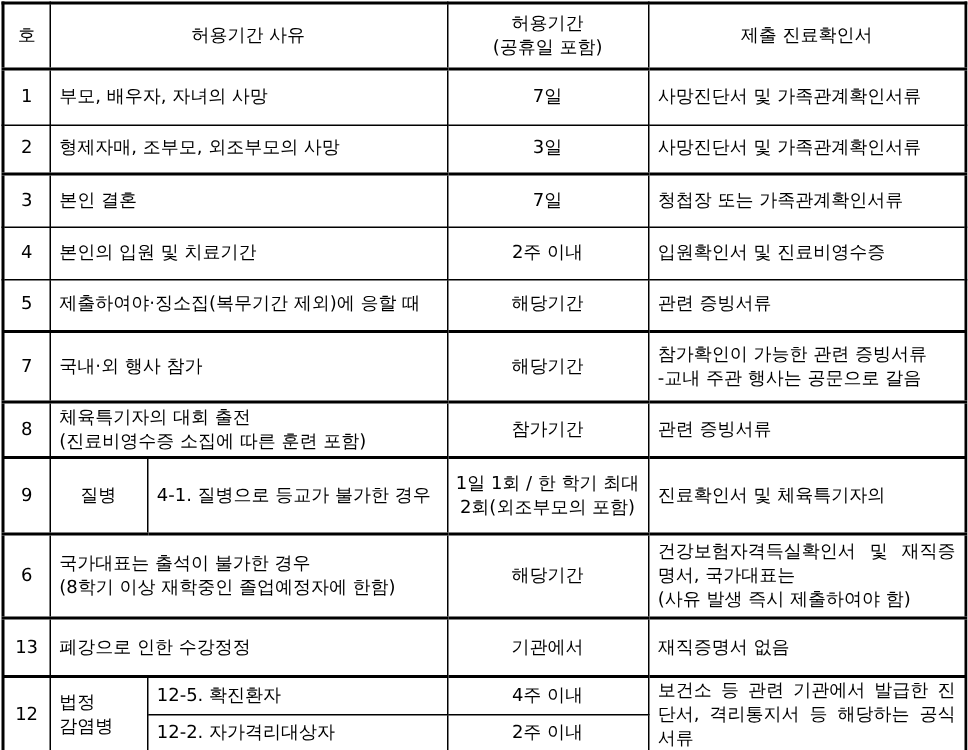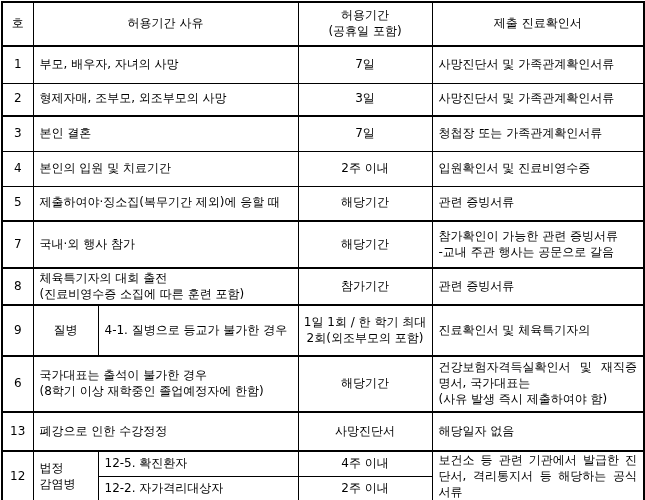--- a/index.html
+++ b/index.html
@@ -116,22 +116,22 @@
     <td class="l" colspan="2">국가대표는 출석이 불가한 경우
 (8학기 이상 재학중인 졸업예정자에 한함)</td>
     <td class="c">해당기간</td>
     <td class="l">건강보험자격득실확인서 및 재직증명서, 국가대표는
 (사유 발생 즉시 제출하여야 함)</td>
   </tr>
 
   <tr class="tb" style="height:39px">
     <td class="c">13</td>
     <td class="l" colspan="2">폐강으로 인한 수강정정</td>
-    <td class="c">사망진단서</td>
-    <td class="l">해당일자 없음</td>
+    <td class="c">기관에서</td>
+    <td class="l">재직증명서 없음</td>
   </tr>
 
   <tr style="height:22px">
     <td class="c" rowspan="2">12</td>
     <td class="l" rowspan="2">법정
 감염병</td>
     <td class="l">12-5. 확진환자</td>
     <td class="c">4주 이내</td>
     <td class="l" rowspan="2">보건소 등 관련 기관에서 발급한 진단서, 격리통지서 등 해당하는 공식 서류</td>
   </tr>

